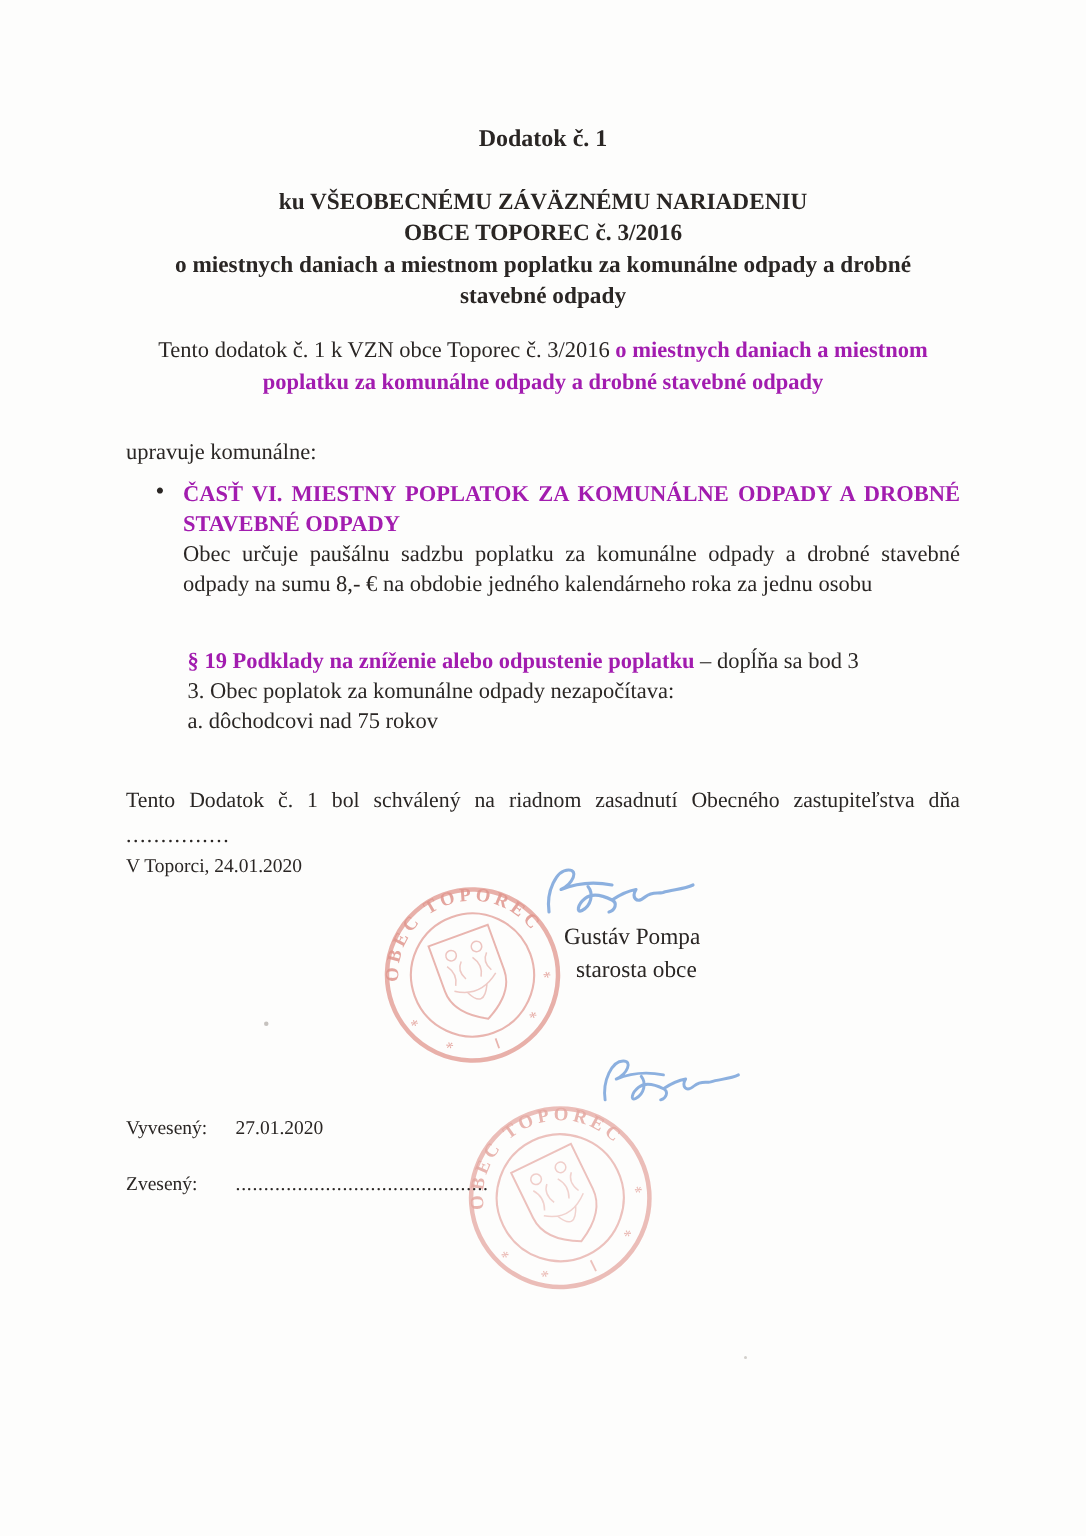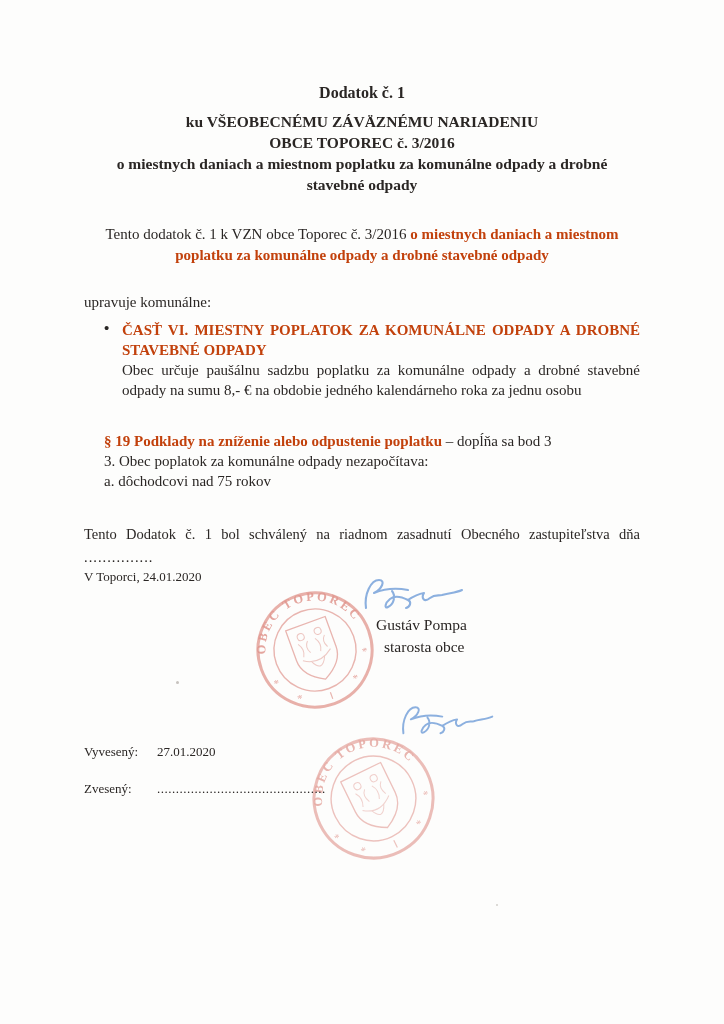--- a/index.html
+++ b/index.html
@@ -2,31 +2,31 @@
 <html><head>
 <meta charset="utf-8">
 <style>
   html,body{margin:0;padding:0;background:#e9e9e9;}
   #page{
     position:relative;width:724px;height:1024px;background:#fdfdfc;
     font-family:"Liberation Serif","DejaVu Serif",serif;color:#2a2624;
     overflow:hidden;
   }
   .abs{position:absolute;}
-  .b{font-weight:bold;color:#c2410c;}
+  .b{font-weight:bold;color:#a21caf;}
   .title-block{left:82px;top:84px;width:560px;text-align:center;z-index:2;}
-  .title-doc{font-size:16px;font-weight:bold;margin-bottom:9px;}
+  .title-doc{font-size:16px;font-weight:bold;margin-bottom:22px;}
   .title-line{font-size:15.5px;font-weight:bold;line-height:21px;}
   .intro-block{left:82px;top:224px;width:560px;text-align:center;font-size:15px;line-height:21px;z-index:2;}
   .amends{left:84px;top:294px;font-size:15px;z-index:2;}
   .bullet-wrap{left:104px;top:320px;width:536px;display:flex;z-index:2;}
   .bullet-marker{width:18px;font-size:15px;font-weight:bold;flex:0 0 18px;}
   .bullet-content{width:518px;font-size:15px;line-height:20px;}
   .jline{text-align:justify;text-align-last:justify;}
-  .s19-block{left:104px;top:431px;width:518px;font-size:15px;line-height:20px;z-index:2;}
+  .s19-block{left:125px;top:431px;width:518px;font-size:15px;line-height:20px;z-index:2;}
   .approval{left:84px;top:523px;width:556px;font-size:14.5px;line-height:23px;z-index:2;}
   .dots{letter-spacing:1px;}
   .place-date{left:84px;top:569px;font-size:13px;z-index:2;}
   .name-block{left:376px;top:614px;font-size:15.5px;line-height:22px;z-index:2;}
   .name-role{padding-left:8px;}
   .stamp{z-index:1;}
   .stamp1{left:250px;top:585px;}
   .stamp2{left:306px;top:731px;opacity:.82;}
   .sig{z-index:3;}
   .sig1{left:358px;top:576px;}

